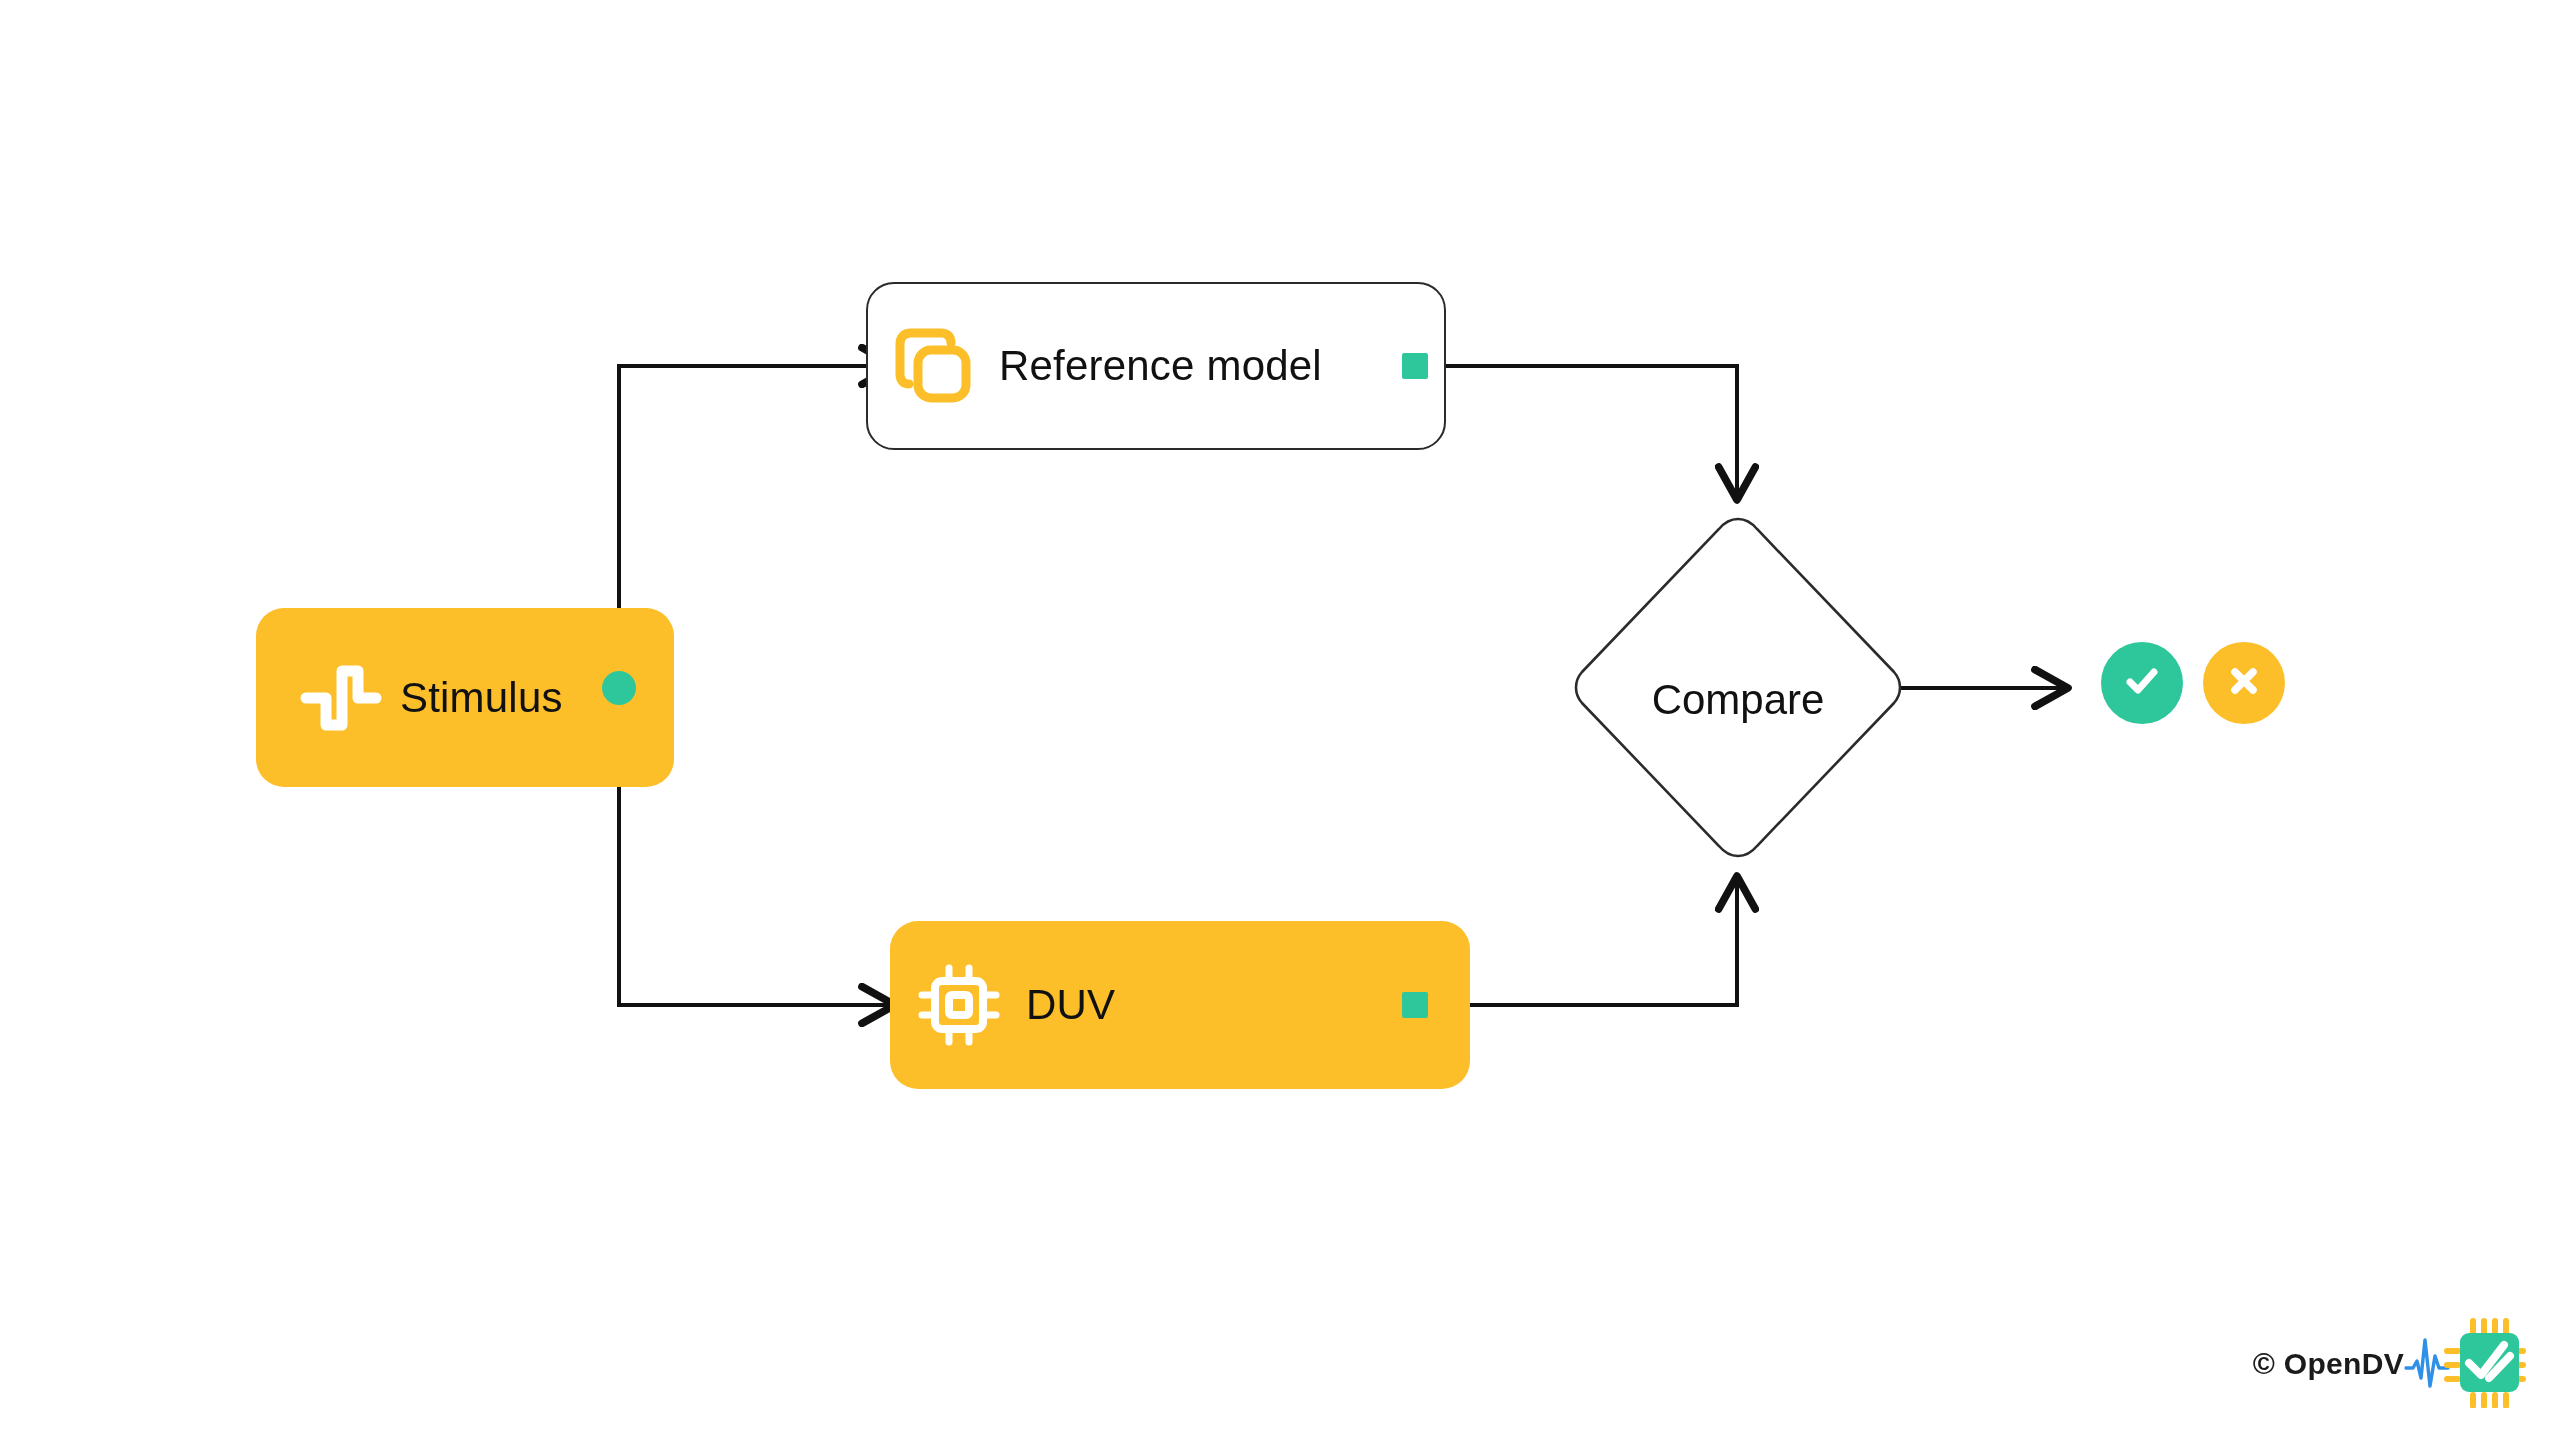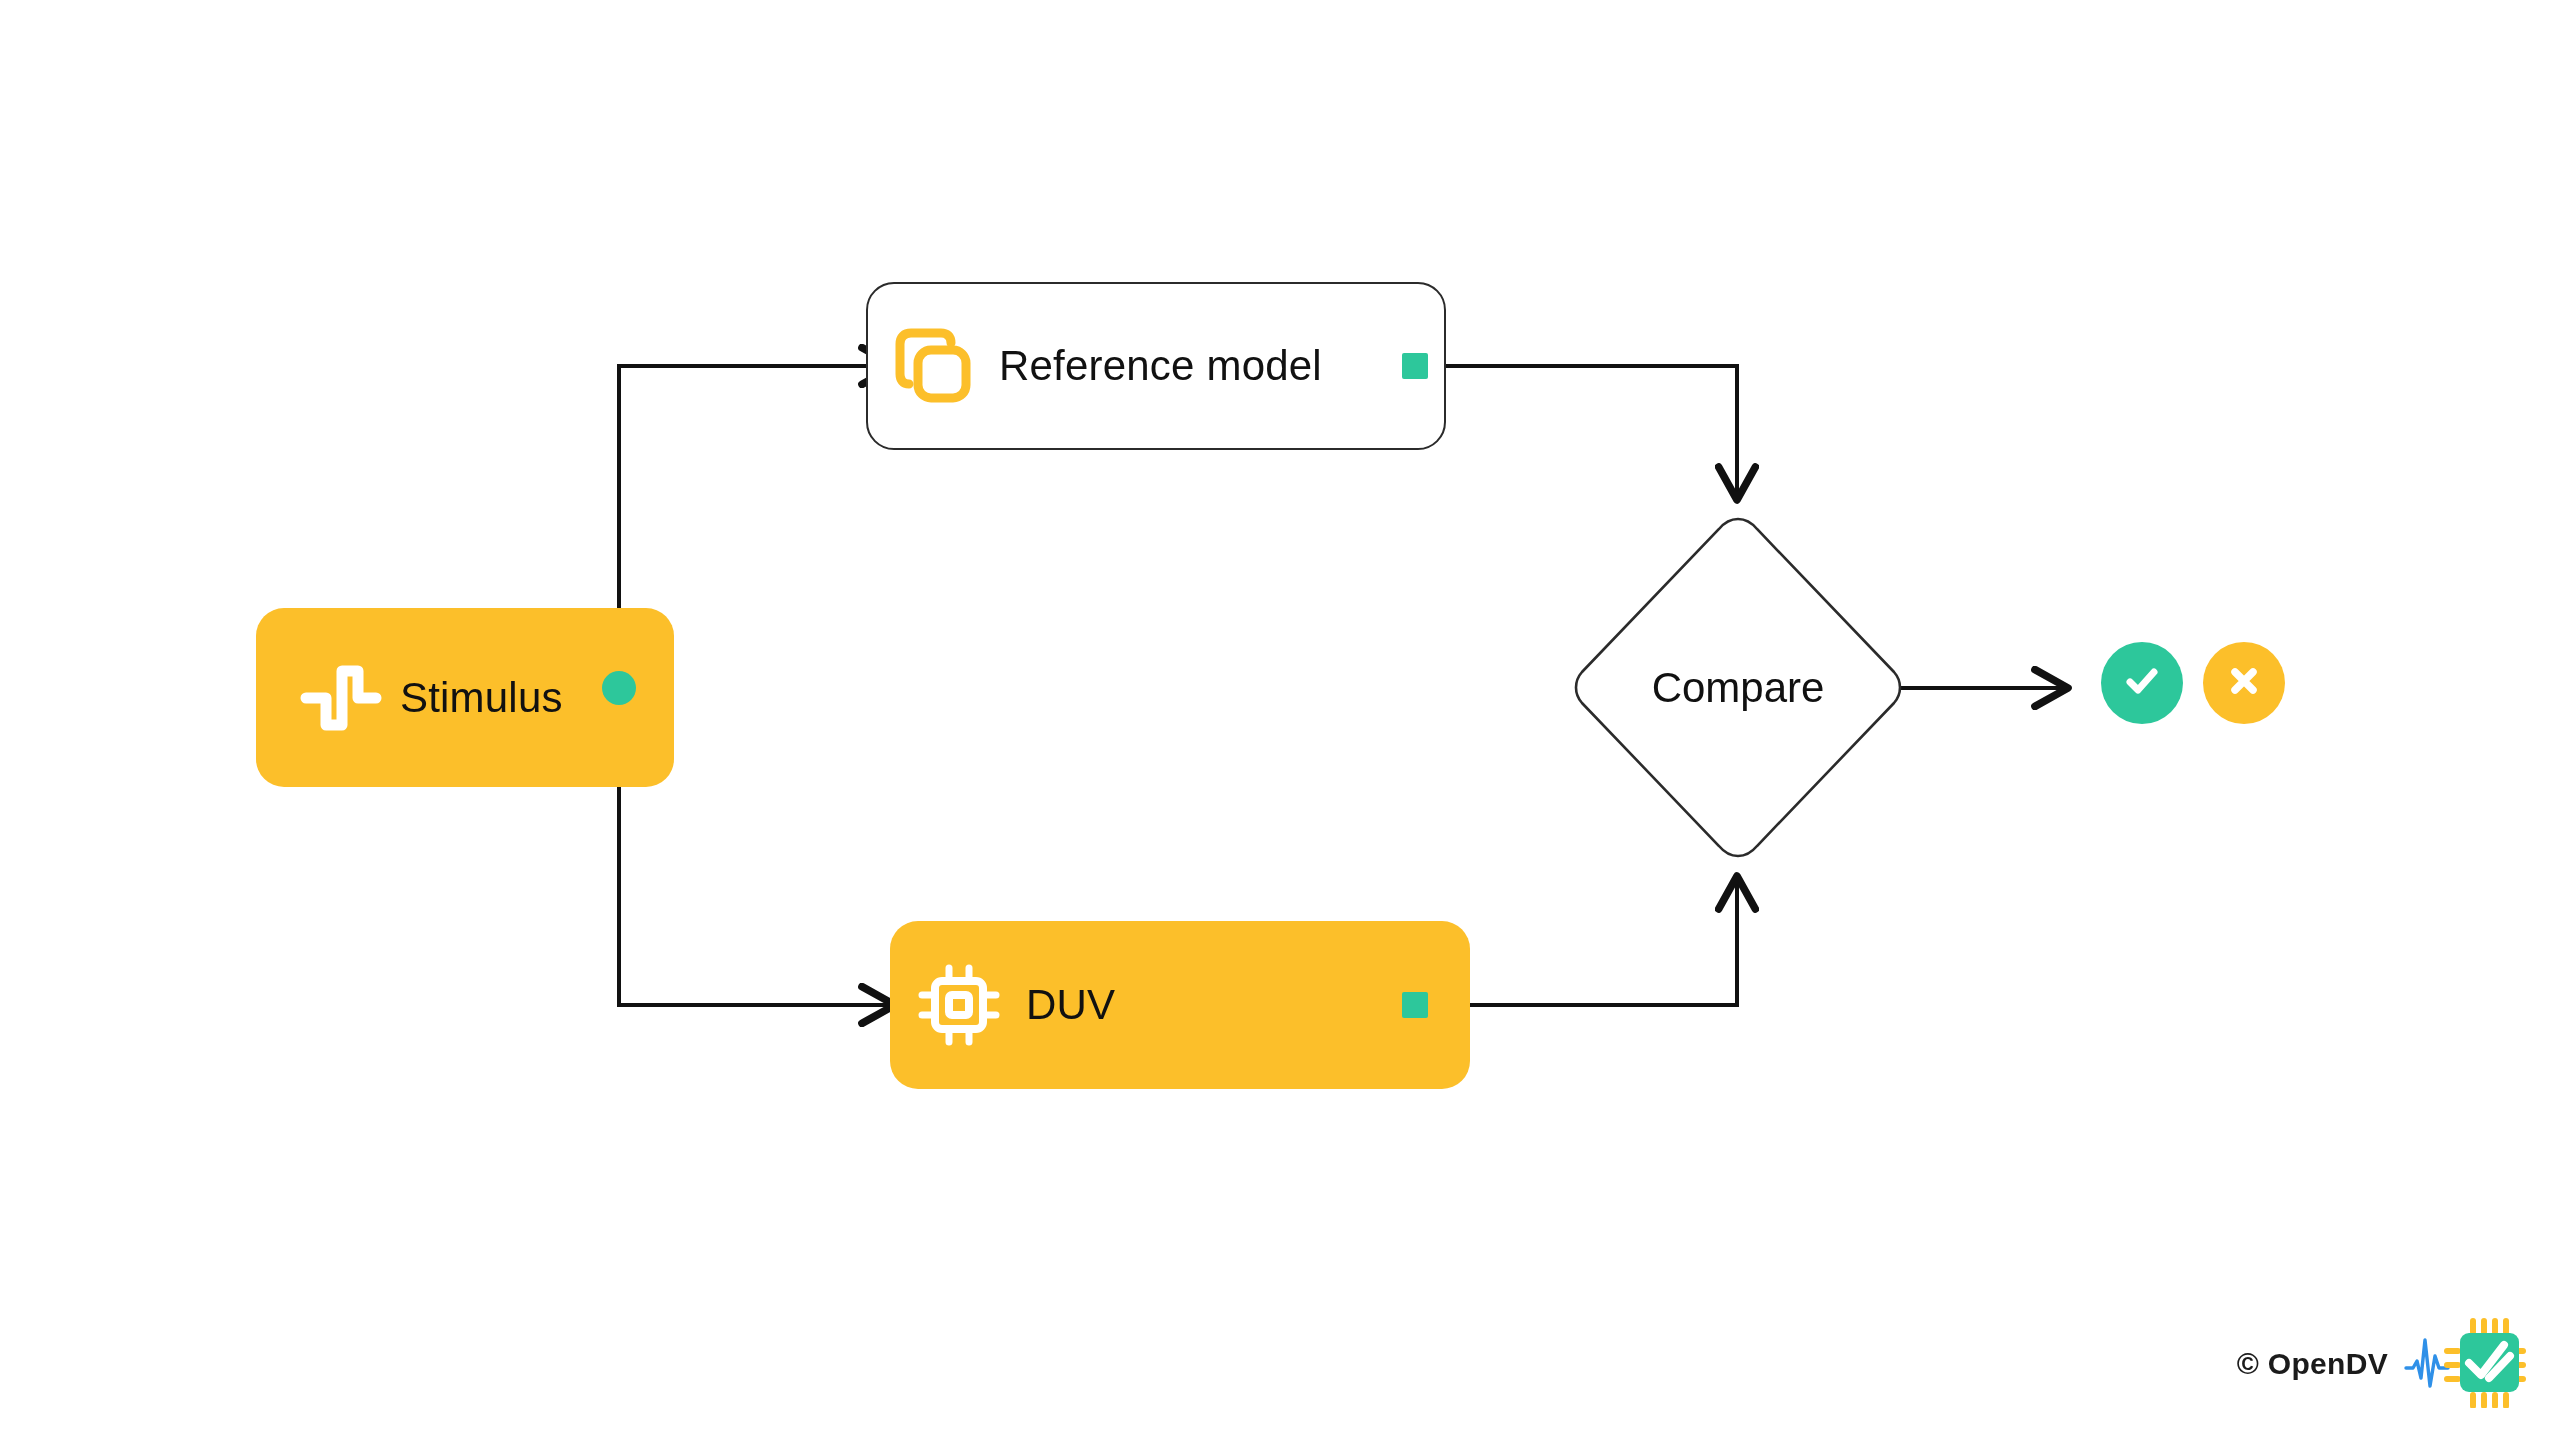--- a/index.html
+++ b/index.html
@@ -123,21 +123,21 @@
     position: absolute;
     left: 1568px;
     top: 515px;
     width: 340px;
     height: 345px;
     z-index: 2;
   }
   #node-compare svg { position: absolute; left: 0; top: 0; }
   #compare-label {
     position: absolute;
-    left: 0; top: 0;
+    left: 0; top: 12px;
     width: 340px;
     height: 345px;
     display: flex;
     align-items: center;
     justify-content: center;
     font-size: 42px;
     color: #111111;
     white-space: nowrap;
   }
 
@@ -155,21 +155,20 @@
   #badge-pass { left: 2101px; top: 642px; background: #2DC79B; }
   #badge-fail { left: 2203px; top: 642px; background: #FCBF2A; }
 
   
   #watermark {
     position: absolute;
     right: 34px;
     bottom: 28px;
     display: flex;
     align-items: center;
-    gap: 16px;
     z-index: 4;
   }
   #watermark-text {
     font-size: 30px;
     font-weight: 700;
     color: #1b1b1b;
     letter-spacing: 0.3px;
     white-space: nowrap;
   }
   #watermark-logo { display: block; }

